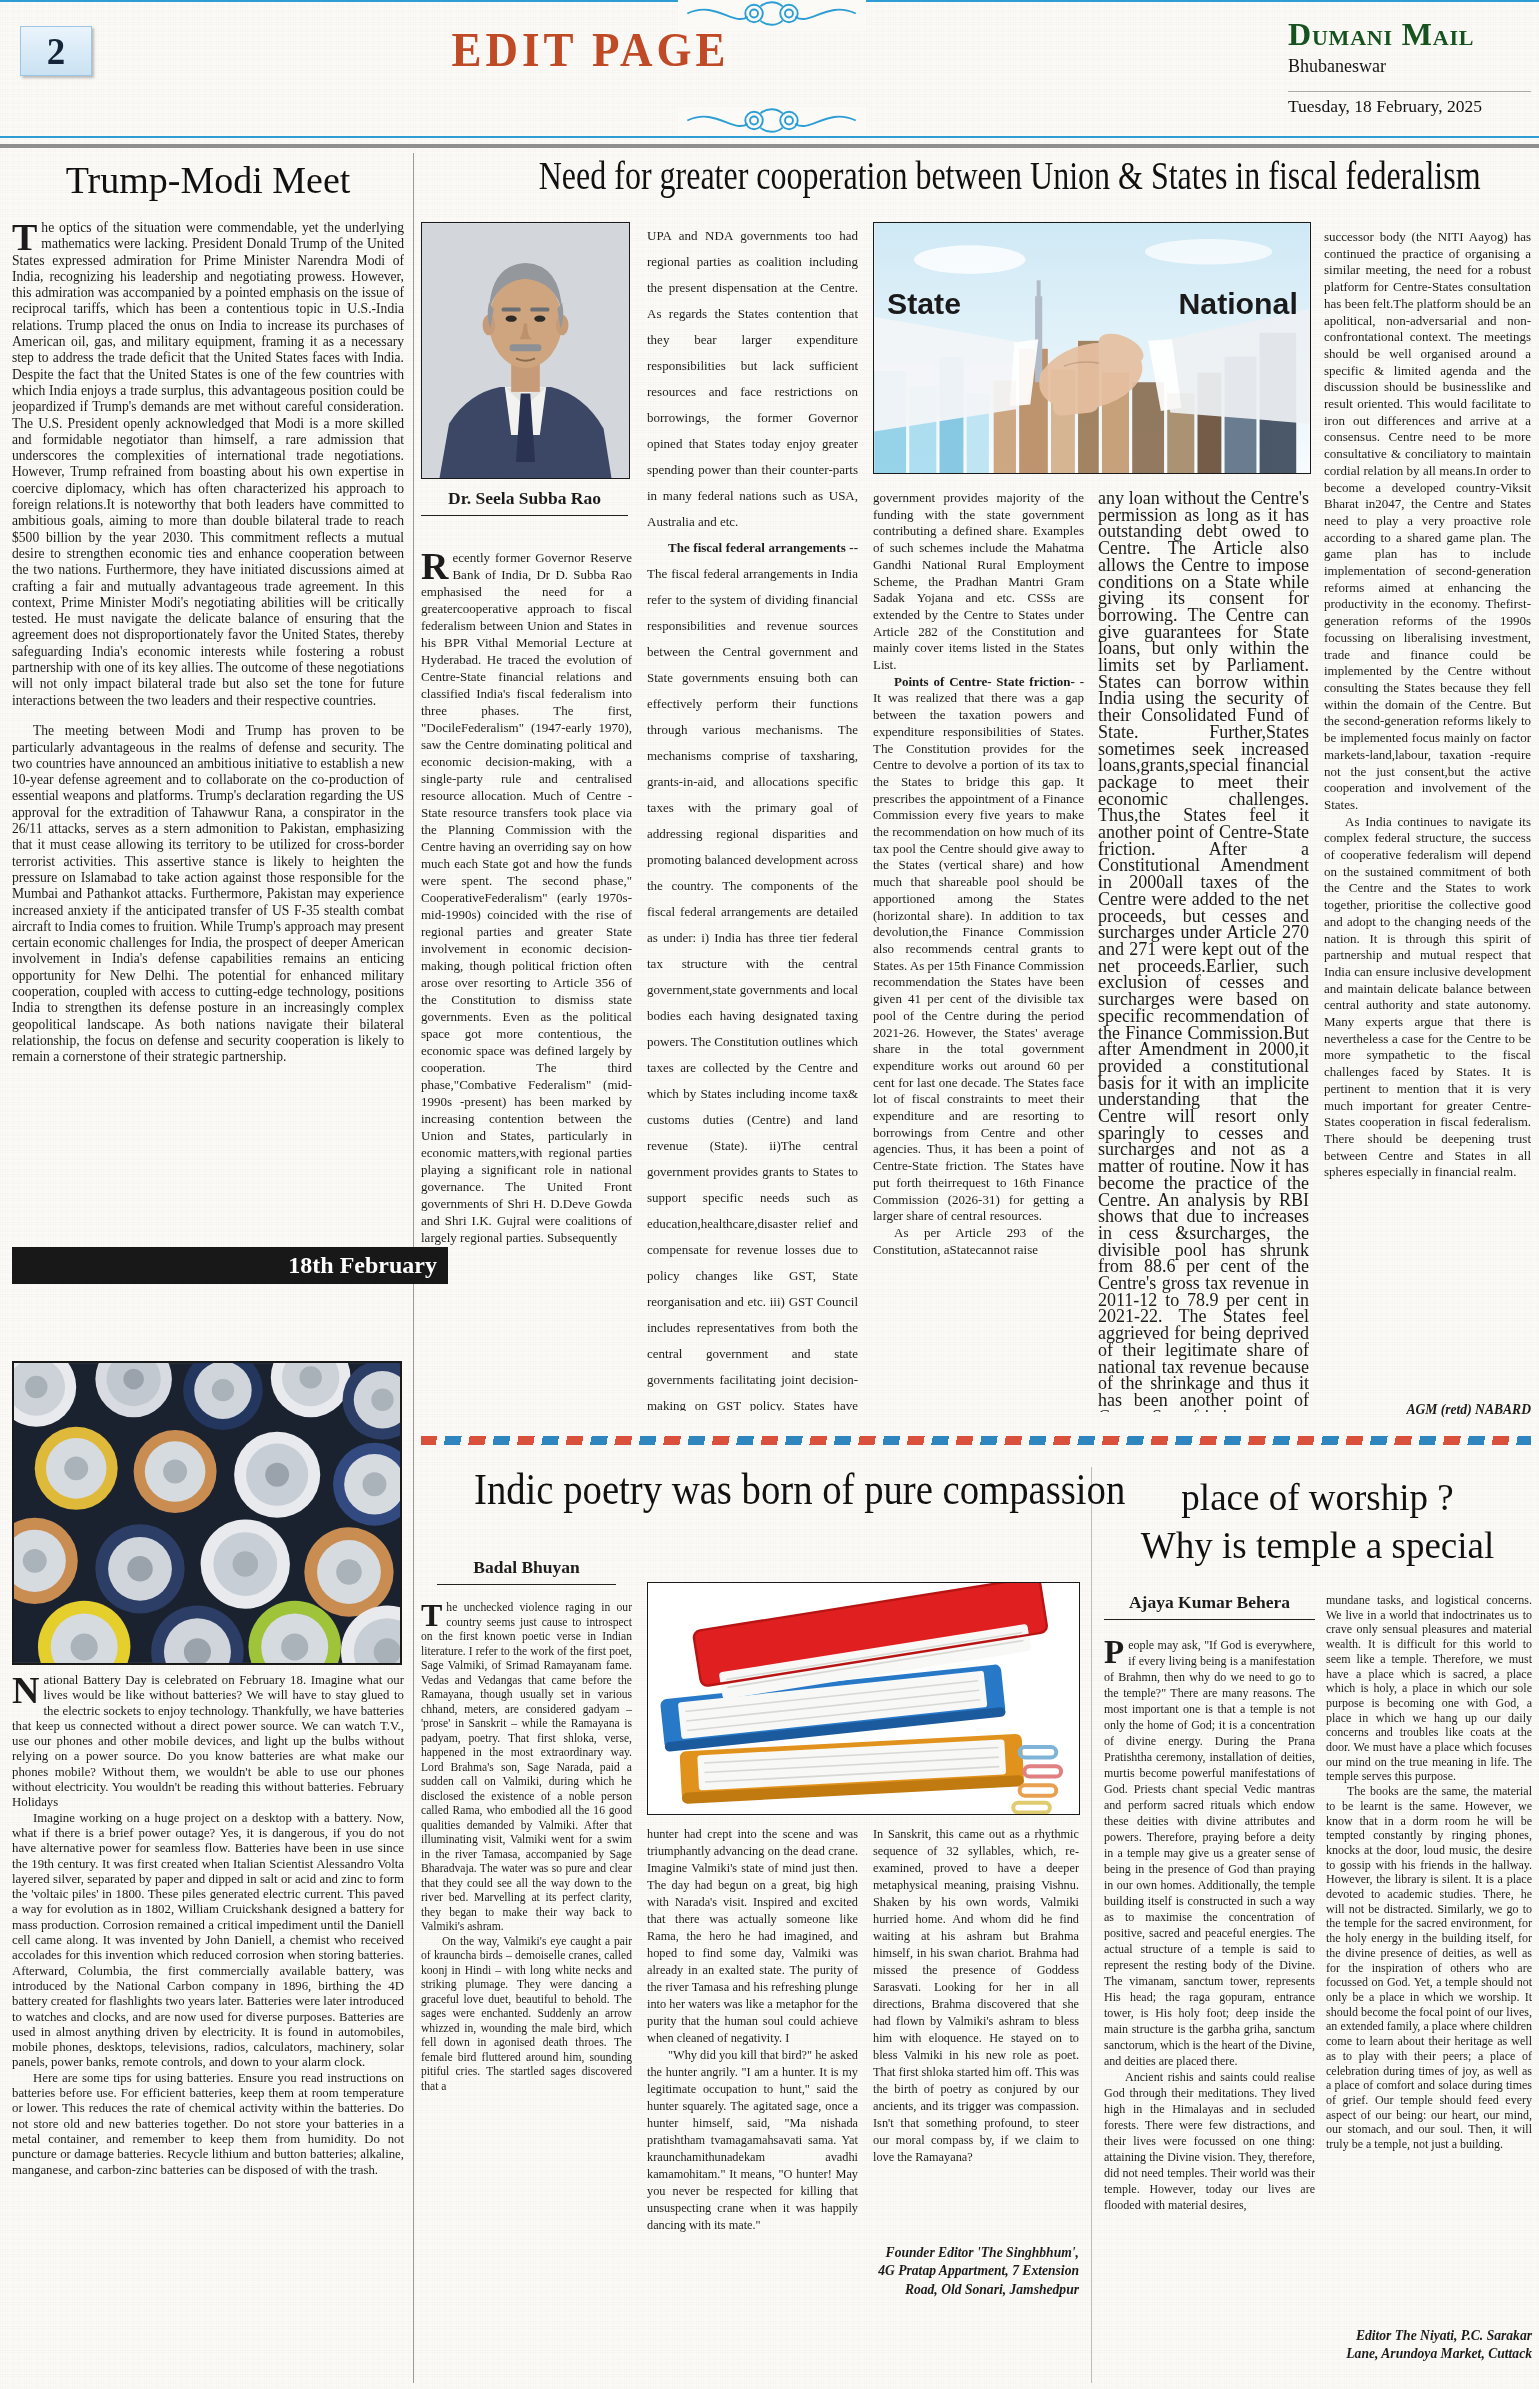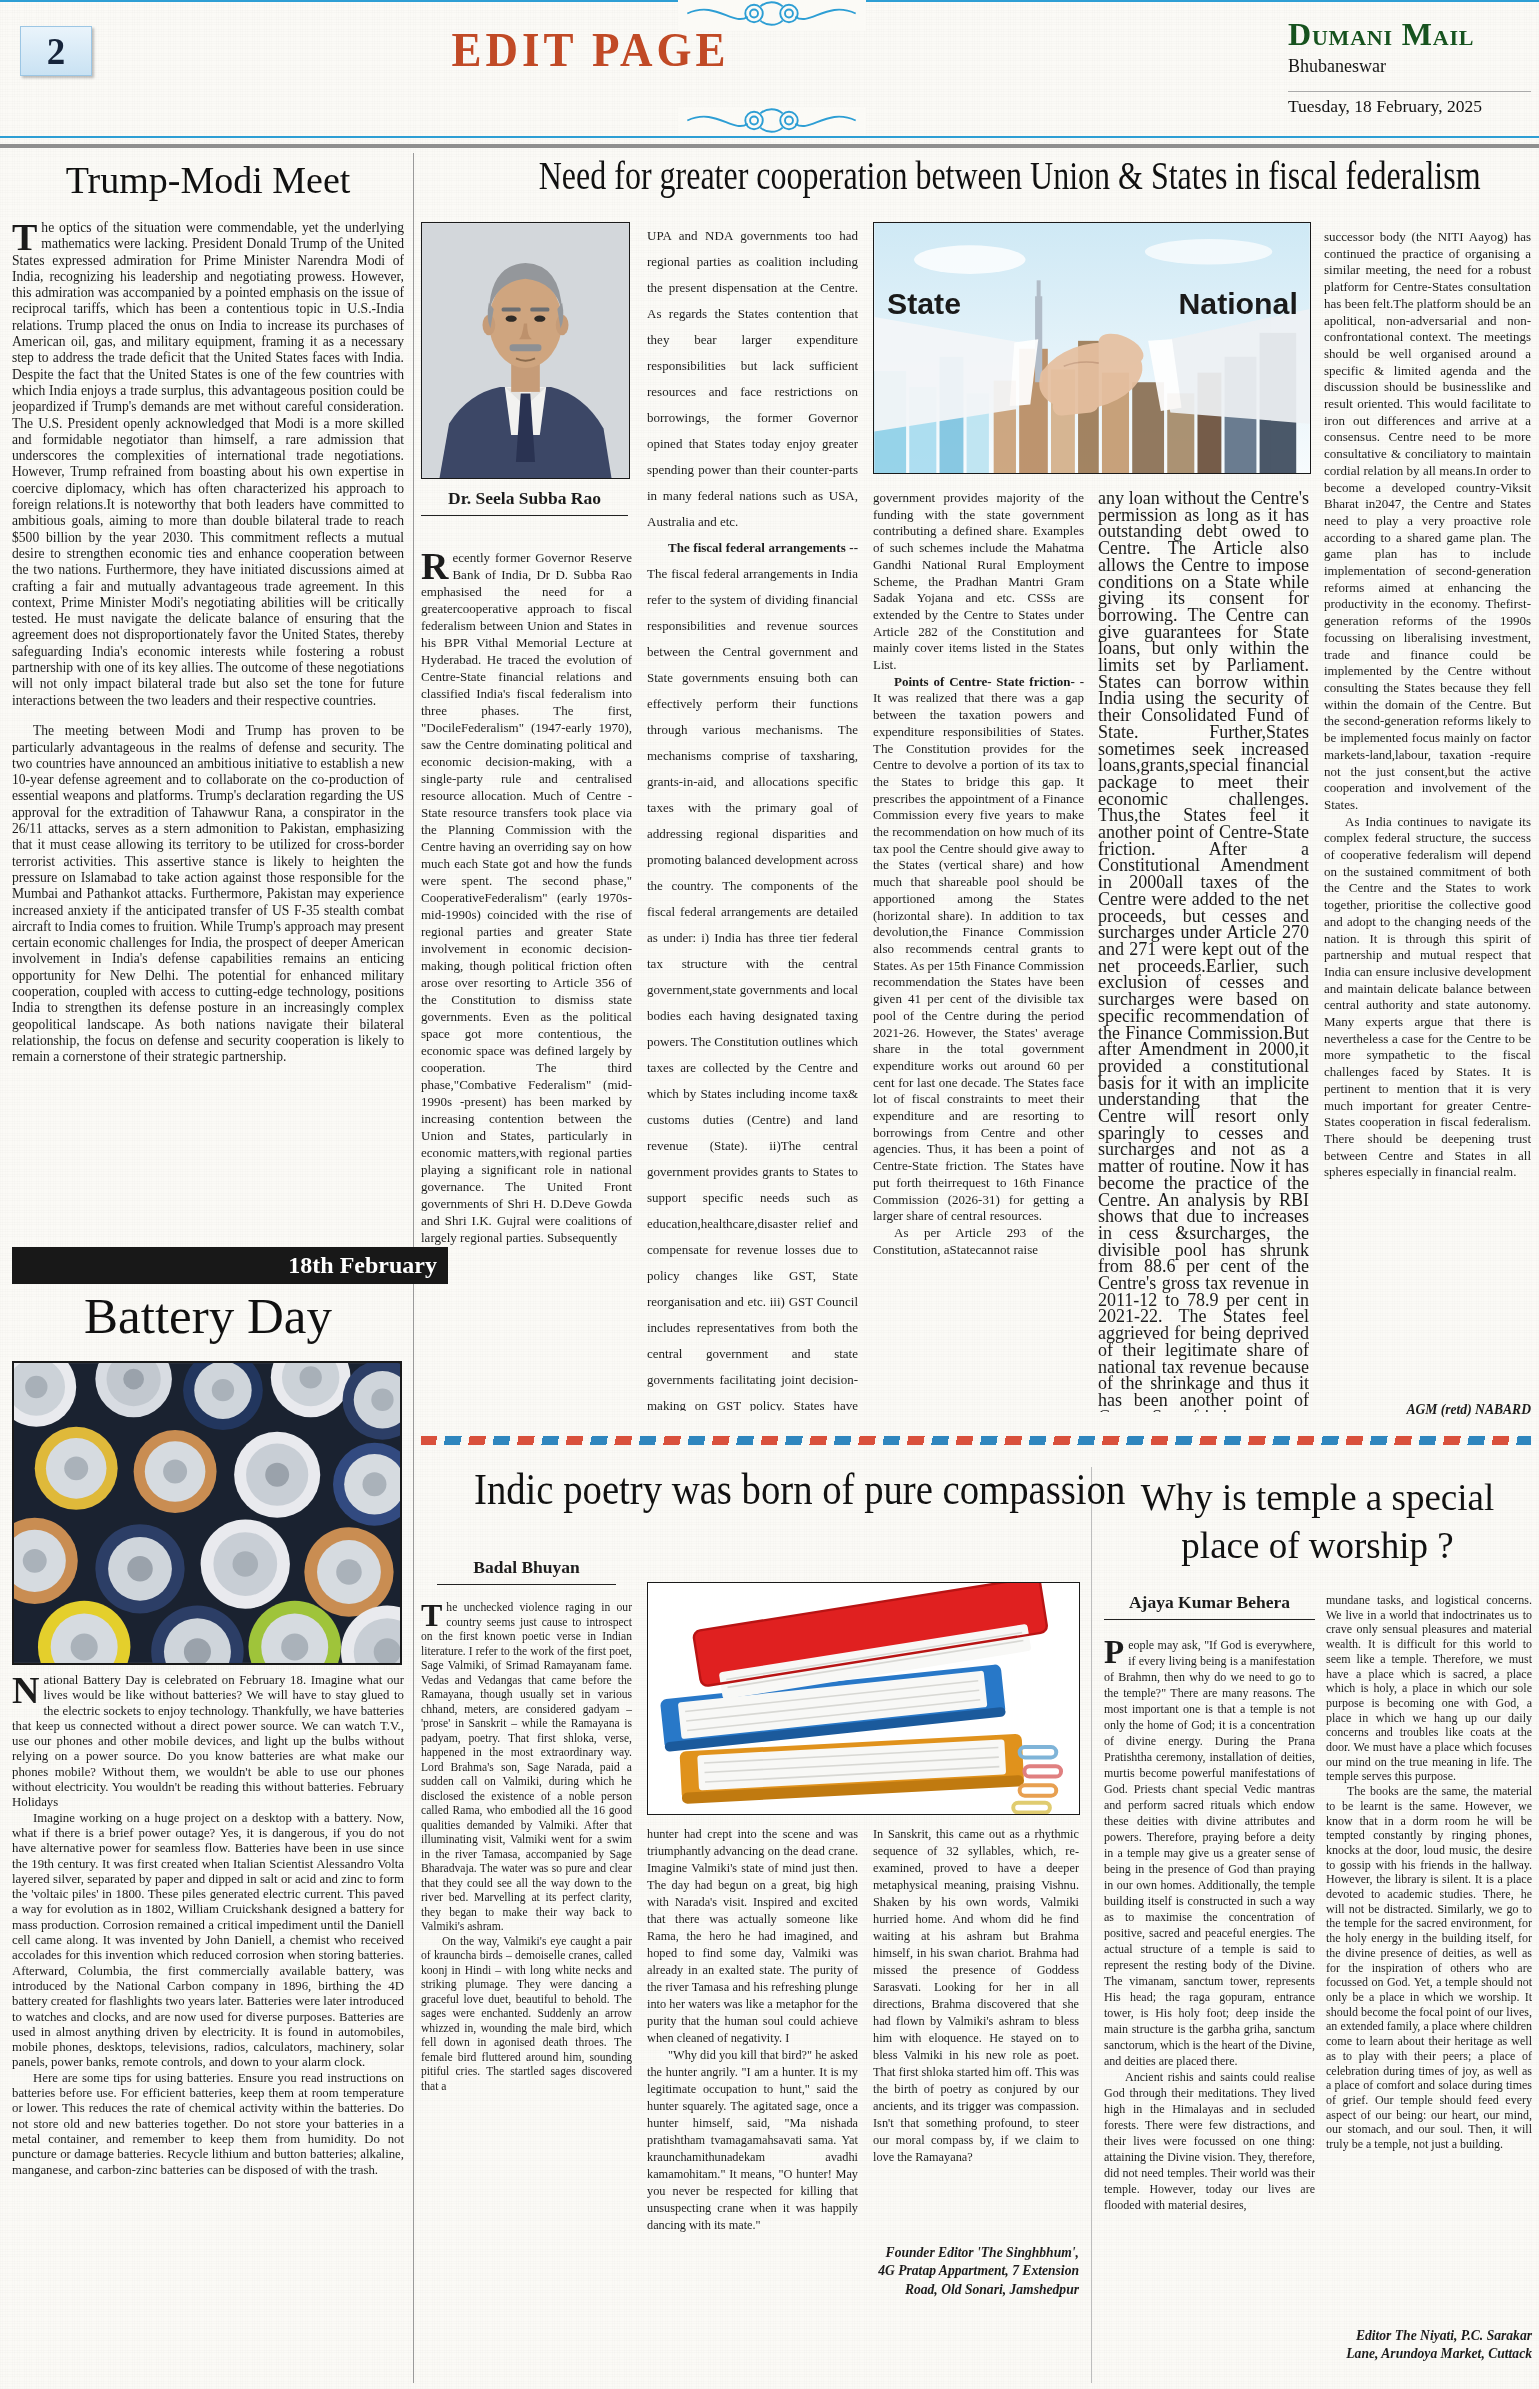--- a/index.html
+++ b/index.html
@@ -84,21 +84,20 @@
   <div class="abs vdiv" style="left:413px;top:153px;height:2230px;"></div>
   <div class="abs vdiv" style="left:1091px;top:1467px;height:916px;background:#bdbdbd;"></div>
 
   <div class="abs headline" style="left:12px;top:158px;width:392px;font-size:38px;"><span>Trump-Modi Meet</span></div>
   <div class="abs coltext" style="left:12px;top:220px;width:392px;height:1022px;font-size:13.6px;line-height:16.3px;">
     <p><span class="dropcap">T</span><span>he optics of the situation were commendable, yet the underlying mathematics were lacking. President Donald Trump of the United States expressed admiration for Prime Minister Narendra Modi of India, recognizing his leadership and negotiating prowess. However, this admiration was accompanied by a pointed emphasis on the issue of reciprocal tariffs, which has been a contentious topic in U.S.-India relations. Trump placed the onus on India to increase its purchases of American oil, gas, and military equipment, framing it as a necessary step to address the trade deficit that the United States faces with India. Despite the fact that the United States is one of the few countries with which India enjoys a trade surplus, this advantageous position could be jeopardized if Trump's demands are met without careful consideration. The U.S. President openly acknowledged that Modi is a more skilled and formidable negotiator than himself, a rare admission that underscores the complexities of international trade negotiations. However, Trump refrained from boasting about his own expertise in coercive diplomacy, which has often characterized his approach to foreign relations.It is noteworthy that both leaders have committed to ambitious goals, aiming to more than double bilateral trade to reach $500 billion by the year 2030. This commitment reflects a mutual desire to strengthen economic ties and enhance cooperation between the two nations. Furthermore, they have initiated discussions aimed at crafting a fair and mutually advantageous trade agreement. In this context, Prime Minister Modi's negotiating abilities will be critically tested. He must navigate the delicate balance of ensuring that the agreement does not disproportionately favor the United States, thereby safeguarding India's economic interests while fostering a robust partnership with one of its key allies. The outcome of these negotiations will not only impact bilateral trade but also set the tone for future interactions between the two leaders and their respective countries.</span></p>
     <p class="ind" style="margin-top:14.4px;"><span>The meeting between Modi and Trump has proven to be particularly advantageous in the realms of defense and security. The two countries have announced an ambitious initiative to establish a new 10-year defense agreement and to collaborate on the co-production of essential weapons and platforms. Trump's declaration regarding the US approval for the extradition of Tahawwur Rana, a conspirator in the 26/11 attacks, serves as a stern admonition to Pakistan, emphasizing that it must cease allowing its territory to be utilized for cross-border terrorist activities. This assertive stance is likely to heighten the pressure on Islamabad to take action against those responsible for the Mumbai and Pathankot attacks. Furthermore, Pakistan may experience increased anxiety if the anticipated transfer of US F-35 stealth combat aircraft to India comes to fruition. While Trump's approach may present certain economic challenges for India, the prospect of deeper American involvement in India's defense capabilities remains an enticing opportunity for New Delhi. The potential for enhanced military cooperation, coupled with access to cutting-edge technology, positions India to strengthen its defense posture in an increasingly complex geopolitical landscape. As both nations navigate their bilateral relationship, the focus on defense and security cooperation is likely to remain a cornerstone of their strategic partnership.</span></p>
   </div>
 
   <div class="abs kicker" style="left:12px;top:1247px;width:381px;height:37px;line-height:37px;font-size:24px;padding-right:11px;padding-left:44px;"><span>18th February</span></div>
-  <div class="abs headline" style="left:12px;top:1287px;width:392px;font-size:51px;"><span>Battery Day</span></div>
 
   <div class="abs photo-frame" style="left:12px;top:1361px;width:386px;height:300px;border-width:2.4px;">
     <svg width="386" height="300" viewBox="0 0 484 376">
       <rect width="484" height="376" fill="#1a2230"></rect>
       <g>
         <g transform="translate(28,30)">
             <circle r="50" fill="#e9eaee"></circle>
             <circle r="36" fill="#ccd2d8"></circle>
             <circle r="14" fill="#a8b0b8"></circle>
           </g>
@@ -348,22 +347,22 @@
     <p><span>hunter had crept into the scene and was triumphantly advancing on the dead crane. Imagine Valmiki's state of mind just then. The day had begun on a great, big high with Narada's visit. Inspired and excited that there was actually someone like Rama, the hero he had imagined, and hoped to find some day, Valmiki was already in an exalted state. The purity of the river Tamasa and his refreshing plunge into her waters was like a metaphor for the purity that the human soul could achieve when cleaned of negativity. I</span></p>
     <p class="ind"><span>"Why did you kill that bird?" he asked the hunter angrily. "I am a hunter. It is my legitimate occupation to hunt," said the hunter squarely. The agitated sage, once a hunter himself, said, "Ma nishada pratishtham tvamagamahsavati sama. Yat kraunchamithunadekam avadhi kamamohitam." It means, "O hunter! May you never be respected for killing that unsuspecting crane when it was happily dancing with its mate."</span></p>
   </div>
 
   <div class="abs coltext" style="left:873px;top:1826px;width:206px;height:412px;font-size:12.3px;line-height:17px;">
     <p><span>In Sanskrit, this came out as a rhythmic sequence of 32 syllables, which, re-examined, proved to have a deeper metaphysical meaning, praising Vishnu. Shaken by his own words, Valmiki hurried home. And whom did he find waiting at his ashram but Brahma himself, in his swan chariot. Brahma had missed the presence of Goddess Sarasvati. Looking for her in all directions, Brahma discovered that she had flown by Valmiki's ashram to bless him with eloquence. He stayed on to bless Valmiki in his new role as poet. That first shloka started him off. This was the birth of poetry as conjured by our ancients, and its trigger was compassion. Isn't that something profound, to steer our moral compass by, if we claim to love the Ramayana?</span></p>
   </div>
   <div class="abs signoff" style="left:873px;top:2244px;width:206px;font-size:13.6px;line-height:18.3px;"><span>Founder Editor 'The Singhbhum', 4G Pratap Appartment, 7 Extension Road, Old Sonari, Jamshedpur</span></div>
 
   <div class="abs headline" style="left:1104px;top:1474px;width:427px;font-size:37px;line-height:48px;">
+    <div>place of worship ?</div>
     <div>Why is temple a special</div>
-    <div>place of worship ?</div>
   </div>
 
   <div class="abs author" style="left:1104px;top:1592px;width:211px;"><span>Ajaya Kumar Behera</span></div>
   <div class="abs coltext" style="left:1104px;top:1637px;width:211px;height:746px;font-size:12px;line-height:16px;">
     <p><span class="dropcap" style="font-size:33px;line-height:27px;">P</span><span>eople may ask, "If God is everywhere, if every living being is a manifestation of Brahmn, then why do we need to go to the temple?" There are many reasons. The most important one is that a temple is not only the home of God; it is a concentration of divine energy. During the Prana Pratishtha ceremony, installation of deities, murtis become powerful manifestations of God. Priests chant special Vedic mantras and perform sacred rituals which endow these deities with divine attributes and powers. Therefore, praying before a deity in a temple may give us a greater sense of being in the presence of God than praying in our own homes. Additionally, the temple building itself is constructed in such a way as to maximise the concentration of positive, sacred and peaceful energies. The actual structure of a temple is said to represent the resting body of the Divine. The vimanam, sanctum tower, represents His head; the raga gopuram, entrance tower, is His holy foot; deep inside the main structure is the garbha griha, sanctum sanctorum, which is the heart of the Divine, and deities are placed there.</span></p>
     <p class="ind"><span>Ancient rishis and saints could realise God through their meditations. They lived high in the Himalayas and in secluded forests. There were few distractions, and their lives were focussed on one thing: attaining the Divine vision. They, therefore, did not need temples. Their world was their temple. However, today our lives are flooded with material desires,</span></p>
   </div>
 
   <div class="abs coltext" style="left:1326px;top:1593px;width:206px;height:731px;font-size:12px;line-height:14.7px;">
     <p><span>mundane tasks, and logistical concerns. We live in a world that indoctrinates us to crave only sensual pleasures and material wealth. It is difficult for this world to seem like a temple. Therefore, we must have a place which is sacred, a place which is holy, a place in which our sole purpose is becoming one with God, a place in which we hang up our daily concerns and troubles like coats at the door. We must have a place which focuses our mind on the true meaning in life. The temple serves this purpose.</span></p>

